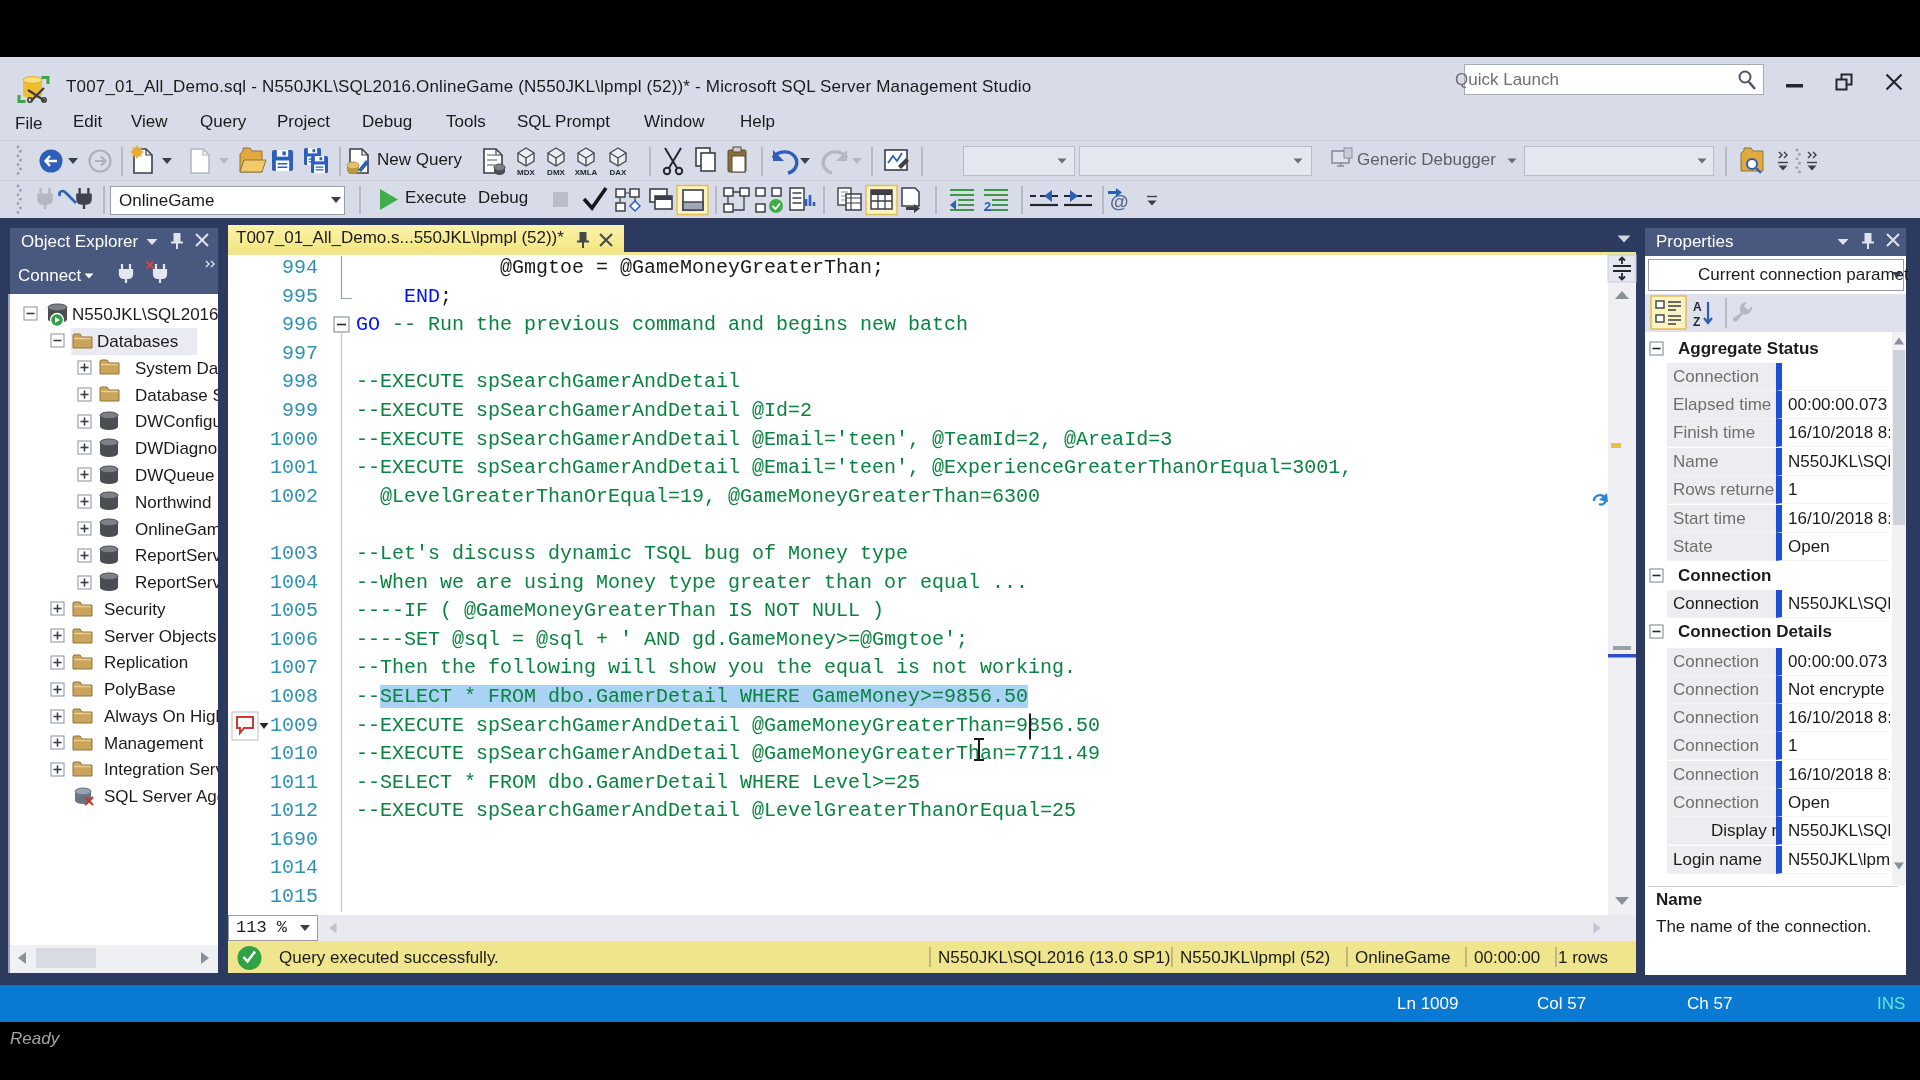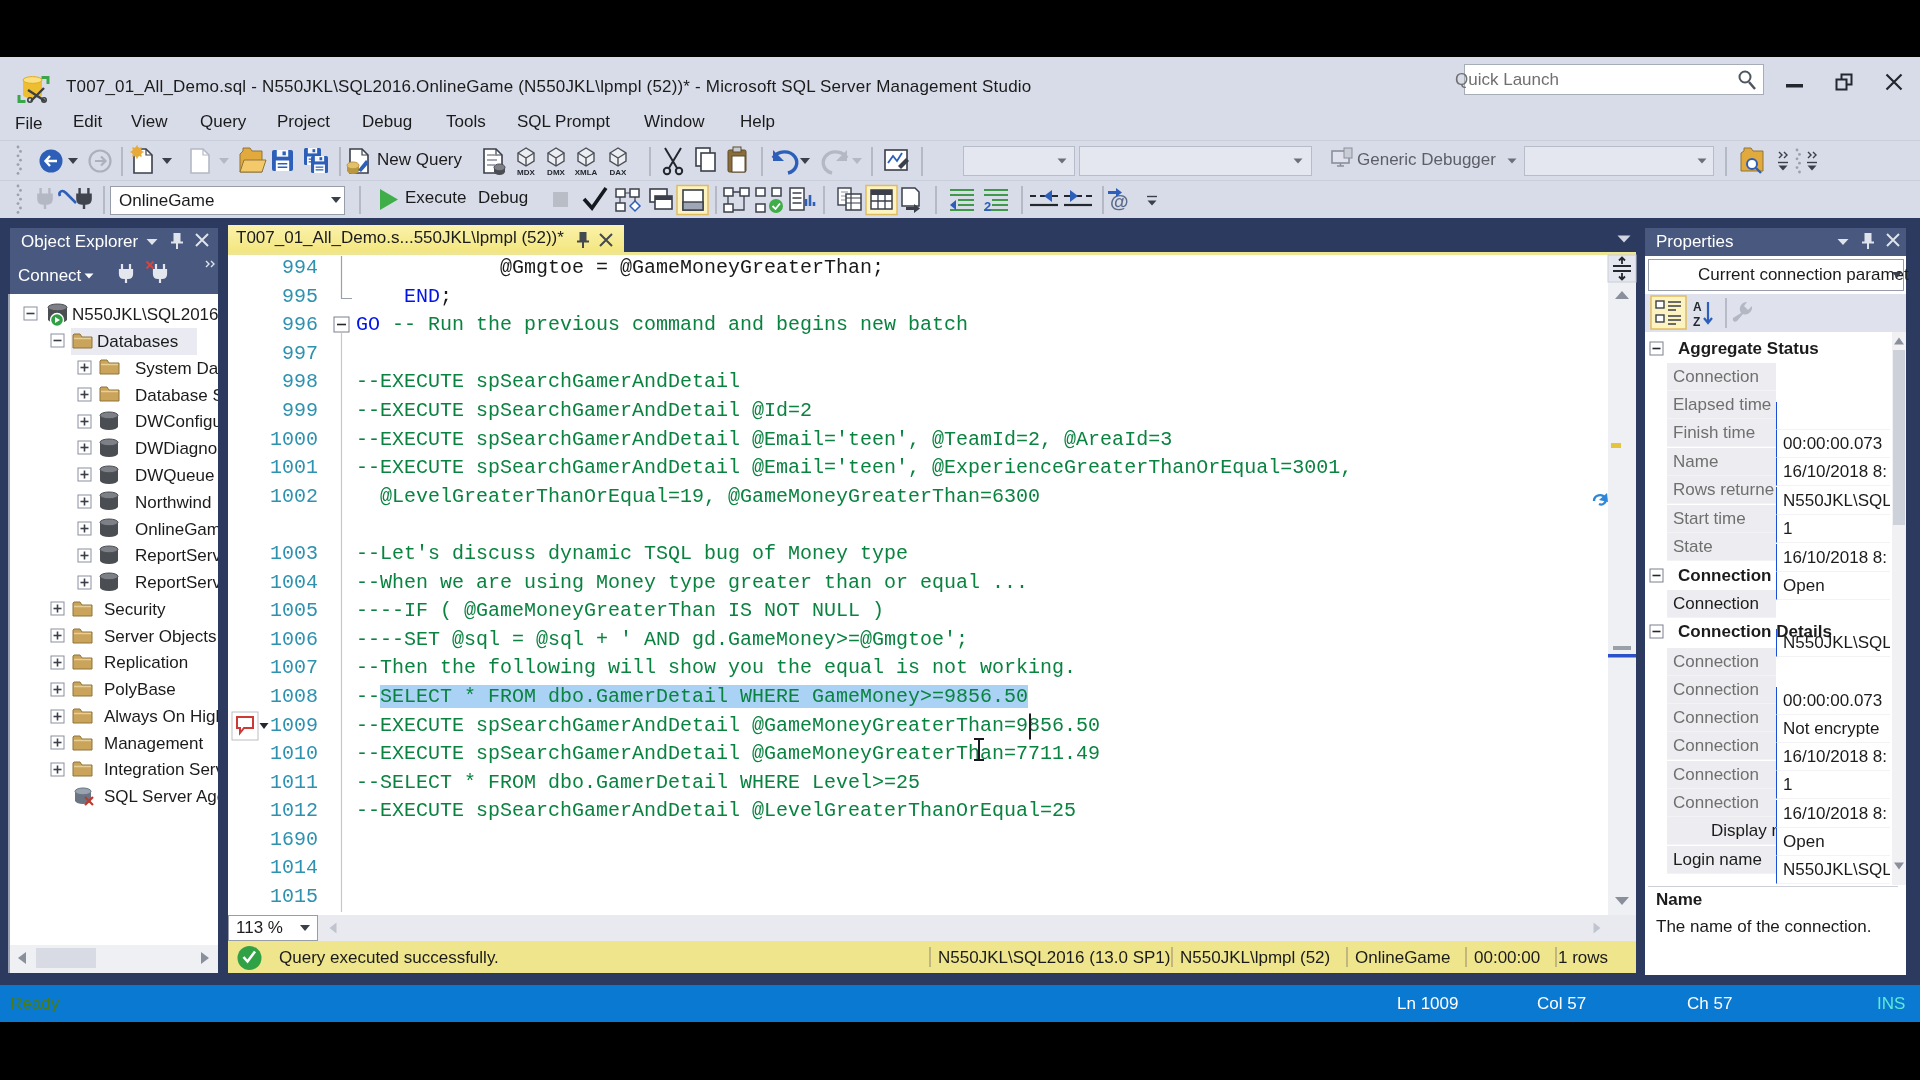--- a/index.html
+++ b/index.html
@@ -25,21 +25,21 @@
   #code div.pln { color:#1a1a1a; }
   .kw { color:#0013ec; }
   .pln { color:#1a1a1a; }
   .selx { background:#a9d2f4; }
   
   .trow { position:absolute; height:27px; line-height:27px; font-size:17px; color:#1b1b1b; white-space:nowrap; }
   
   .ph { position:absolute; left:33px; height:28px; line-height:28px; font-weight:bold; color:#1b1b1b; white-space:nowrap; }
   .pr { position:absolute; left:0; width:261px; height:28px; line-height:28px; white-space:nowrap; }
   .pl { position:absolute; left:22px; top:0; width:109px; height:28px; background:#ededf1; color:#6f6f6f; padding-left:6px; overflow:hidden; border-bottom:1px solid #f3f3f5; }
-  .pv { position:absolute; left:131px; top:0; width:114px; height:28px; color:#1b1b1b; padding-left:6px; overflow:hidden; border-bottom:1px solid #f3f3f5; border-left:1px solid #1d4ed8;margin-top:39px; }
+  .pv { position:absolute; left:131px; top:0; width:114px; height:28px; color:#1b1b1b; padding-left:6px; overflow:hidden; border-bottom:1px solid #f3f3f5; border-left:6px solid #1d4ed8; }
 </style>
 </head>
 <body>
 
 <div class="abs" id="chrome"></div>
 <div class="abs" style="left:0; top:140px; width:1920px; height:1px; background:#c9cedb;"></div>
 <div class="abs" style="left:0; top:180px; width:1920px; height:1px; background:#c9cedb;"></div>
 
 <div class="abs ui" style="left:66px; top:77px; letter-spacing:0.18px;">T007_01_All_Demo.sql - N550JKL\SQL2016.OnlineGame (N550JKL\lpmpl (52))* - Microsoft SQL Server Management Studio</div>
 
@@ -103,21 +103,21 @@
 <div class="abs" style="left:228px; top:225px; width:396px; height:27px; background:linear-gradient(#faf2ab,#f3e67f);"></div>
 <div class="abs ui" style="left:236px; top:228px; font-size:17px;">T007_01_All_Demo.s...550JKL\lpmpl (52))*</div>
 
 <div class="abs" style="left:228px; top:252px; width:1408px; height:3px; background:#efe693;"></div>
 <div class="abs white" style="left:228px; top:255px; width:1408px; height:660px;"></div>
 
 <div class="abs" style="left:1608px; top:255px; width:28px; height:660px; background:#eef0f3;"></div>
 
 <div class="abs" style="left:228px; top:915px; width:1408px; height:26px; background:#e8eaf0;"></div>
 <div class="abs combo" style="left:228px; top:915px; width:90px; height:26px;"></div>
-<div class="abs ui" style="left:236px; top:918px;">113 %</div>
+<div class="abs ui" style="left:236px; top:918px;font-family:Liberation Mono, monospace;">113 %</div>
 
 <div class="abs" style="left:228px; top:941px; width:1408px; height:32px; background:#eee58c;"></div>
 <div class="abs ui" style="left:270px; top:948px;margin-left:9px;">Query executed successfully.</div>
 <div class="abs ui" style="left:938px; top:948px;">N550JKL\SQL2016 (13.0 SP1)</div>
 <div class="abs ui" style="left:1180px; top:948px;">N550JKL\lpmpl (52)</div>
 <div class="abs ui" style="left:1355px; top:948px;">OnlineGame</div>
 <div class="abs ui" style="left:1474px; top:948px;">00:00:00</div>
 <div class="abs ui" style="left:1558px; top:948px;">1 rows</div>
 
 <div class="abs" id="gutter" style="left:228px; top:254px; width:90px; height:630px;">
@@ -243,21 +243,21 @@
   <div class="pr" style="top:514px;">
       <span class="pl" style="color:#1b1b1b;">Login name</span>
       <span class="pv">N550JKL\lpm</span>
     </div>
 </div>
 <div class="abs" style="left:1648px; top:886px; width:250px; height:1px; background:#cdd0d8;"></div>
 <div class="abs ui" style="left:1656px; top:890px; font-weight:bold;">Name</div>
 <div class="abs ui" style="left:1656px; top:917px;">The name of the connection.</div>
 
 <div class="abs ui" id="statusbar"></div>
-<div class="abs ui" style="left:10px; top:994px; color:#4d7c0f;">Ready</div>
+<div class="abs ui" style="left:10px; top:1029px; color:#a3a3a3;font-style:italic;">Ready</div>
 <div class="abs ui" style="left:1397px; top:994px; color:#fff;">Ln 1009</div>
 <div class="abs ui" style="left:1537px; top:994px; color:#fff;">Col 57</div>
 <div class="abs ui" style="left:1687px; top:994px; color:#fff;">Ch 57</div>
 <div class="abs ui" style="left:1877px; top:994px; color:#5eead4;">INS</div>
 <svg class="abs" width="1920" height="1080" viewBox="0 0 1920 1080" style="left:0;top:0;">
 <g>
       <path d="M23 80 L23 95 A9.5 3.2 0 0 0 42 95 L42 80" fill="#efbe30"></path>
       <ellipse cx="32.5" cy="80" rx="9.5" ry="3.4" fill="#fadf7c" stroke="#e0ac22" stroke-width="1"></ellipse>
       <path d="M41.5 77.5 L48 77.5 L48 84" stroke="#3aa54a" stroke-width="3" fill="none"></path>
       <path d="M19 95 L19 101.5 L25.5 101.5" stroke="#3aa54a" stroke-width="3" fill="none"></path>

